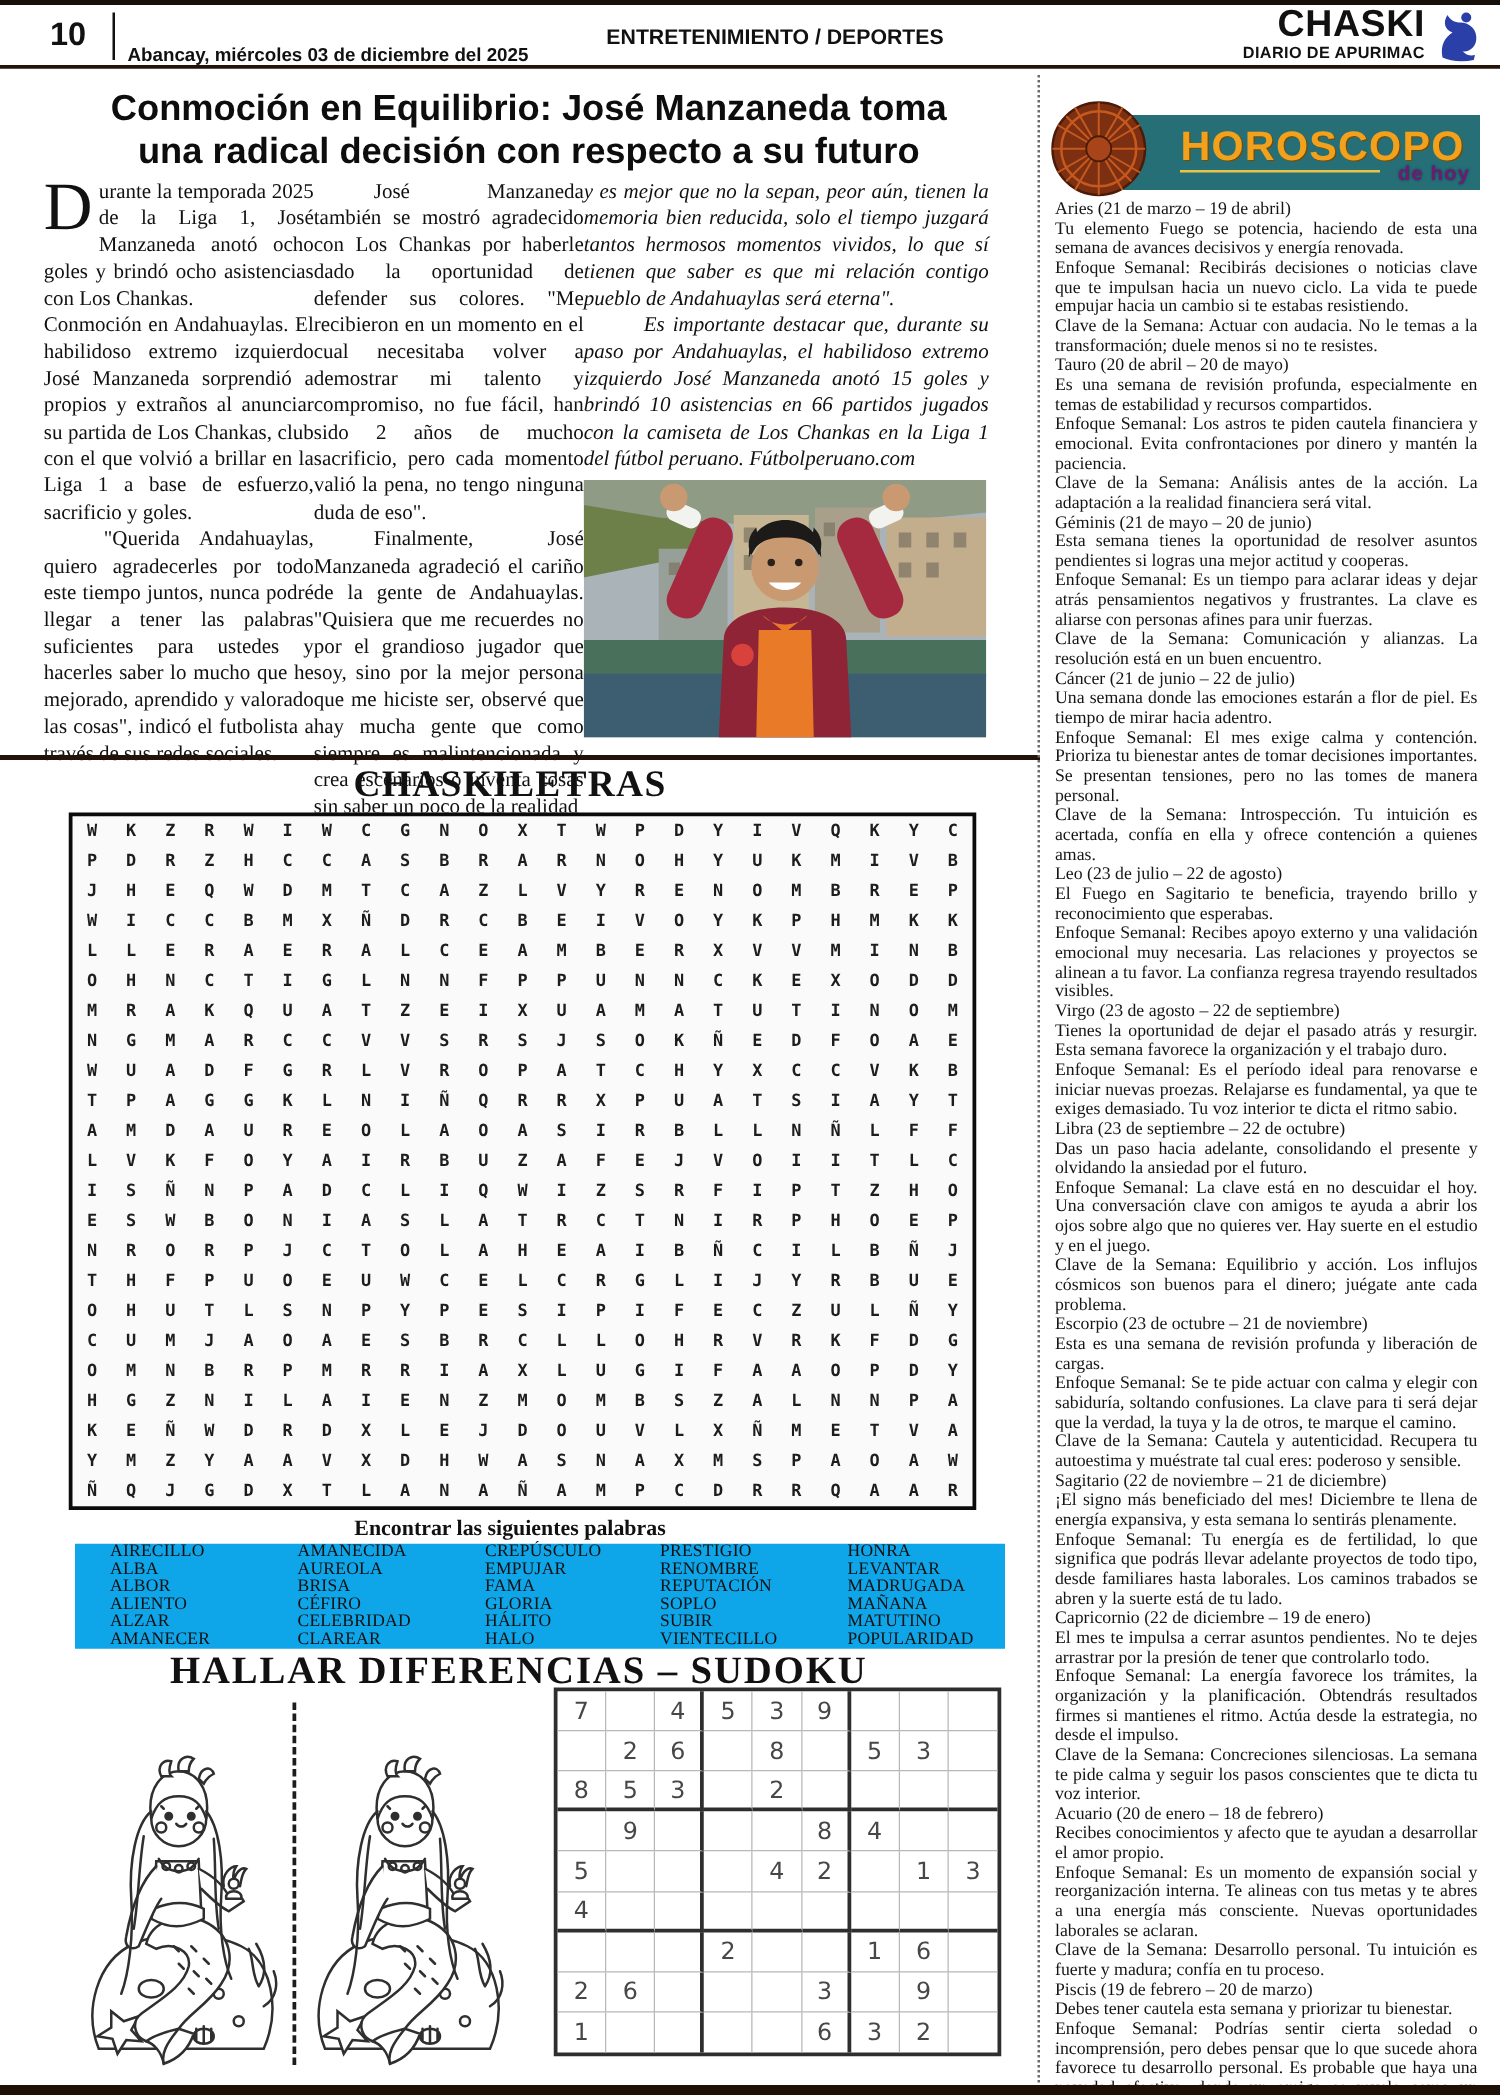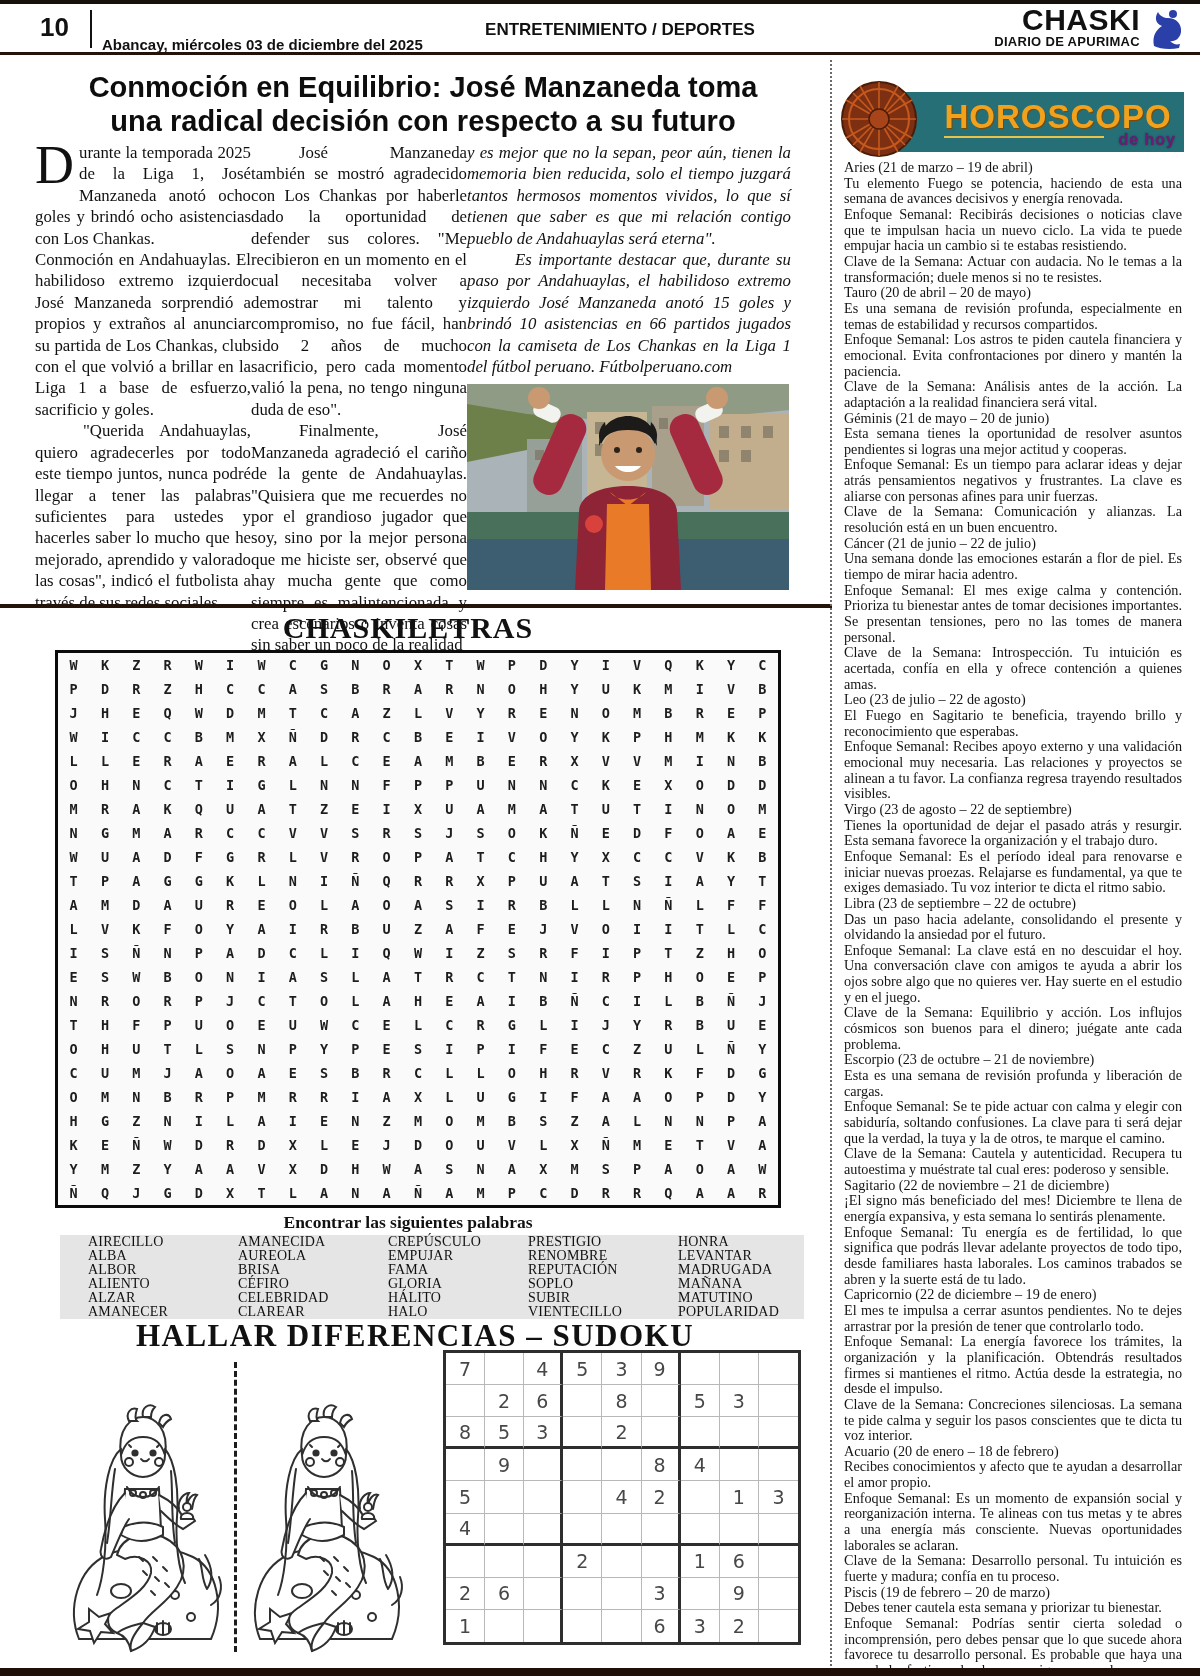--- a/index.html
+++ b/index.html
@@ -49,21 +49,21 @@
                font:900 31px "Liberation Serif", serif; letter-spacing:1.5px; }
 
   
   .ws-grid { top:650px; left:55px; width:726px; height:558px; background:#fbfafa;
              border:3px solid #0b0b0b; display:grid;
              grid-template-columns:repeat(23,1fr); grid-template-rows:repeat(23,1fr); }
   .ws-cell { display:flex; align-items:center; justify-content:center;
              font:700 13.5px "DejaVu Sans Mono", monospace; color:#1d1d1d; }
 
   
-  .word-list { top:1235px; left:60px; width:744px; height:84px; background:#e5e5e5;
+  .word-list { top:1235px; left:60px; width:744px; height:84px; background:#0ea5e9;
                display:flex; padding-left:28px; }
   .wl-col { width:150px; flex:none; }
   .wl-col:nth-child(3){ width:140px; } .wl-col:nth-child(4){ width:150px; }
   .wl-word { font:400 14px/13.9px "Liberation Serif", serif; letter-spacing:.2px; white-space:nowrap; }
 
   
   .diff-panel { top:1356px; left:56px; width:362px; height:302px; display:flex; }
   .diff-half  { width:178px; height:100%; flex:none; display:flex; align-items:center; justify-content:center; }
   .diff-divider { width:0; border-left:3px dashed #1c1c1c; height:96%; align-self:center; }
 

